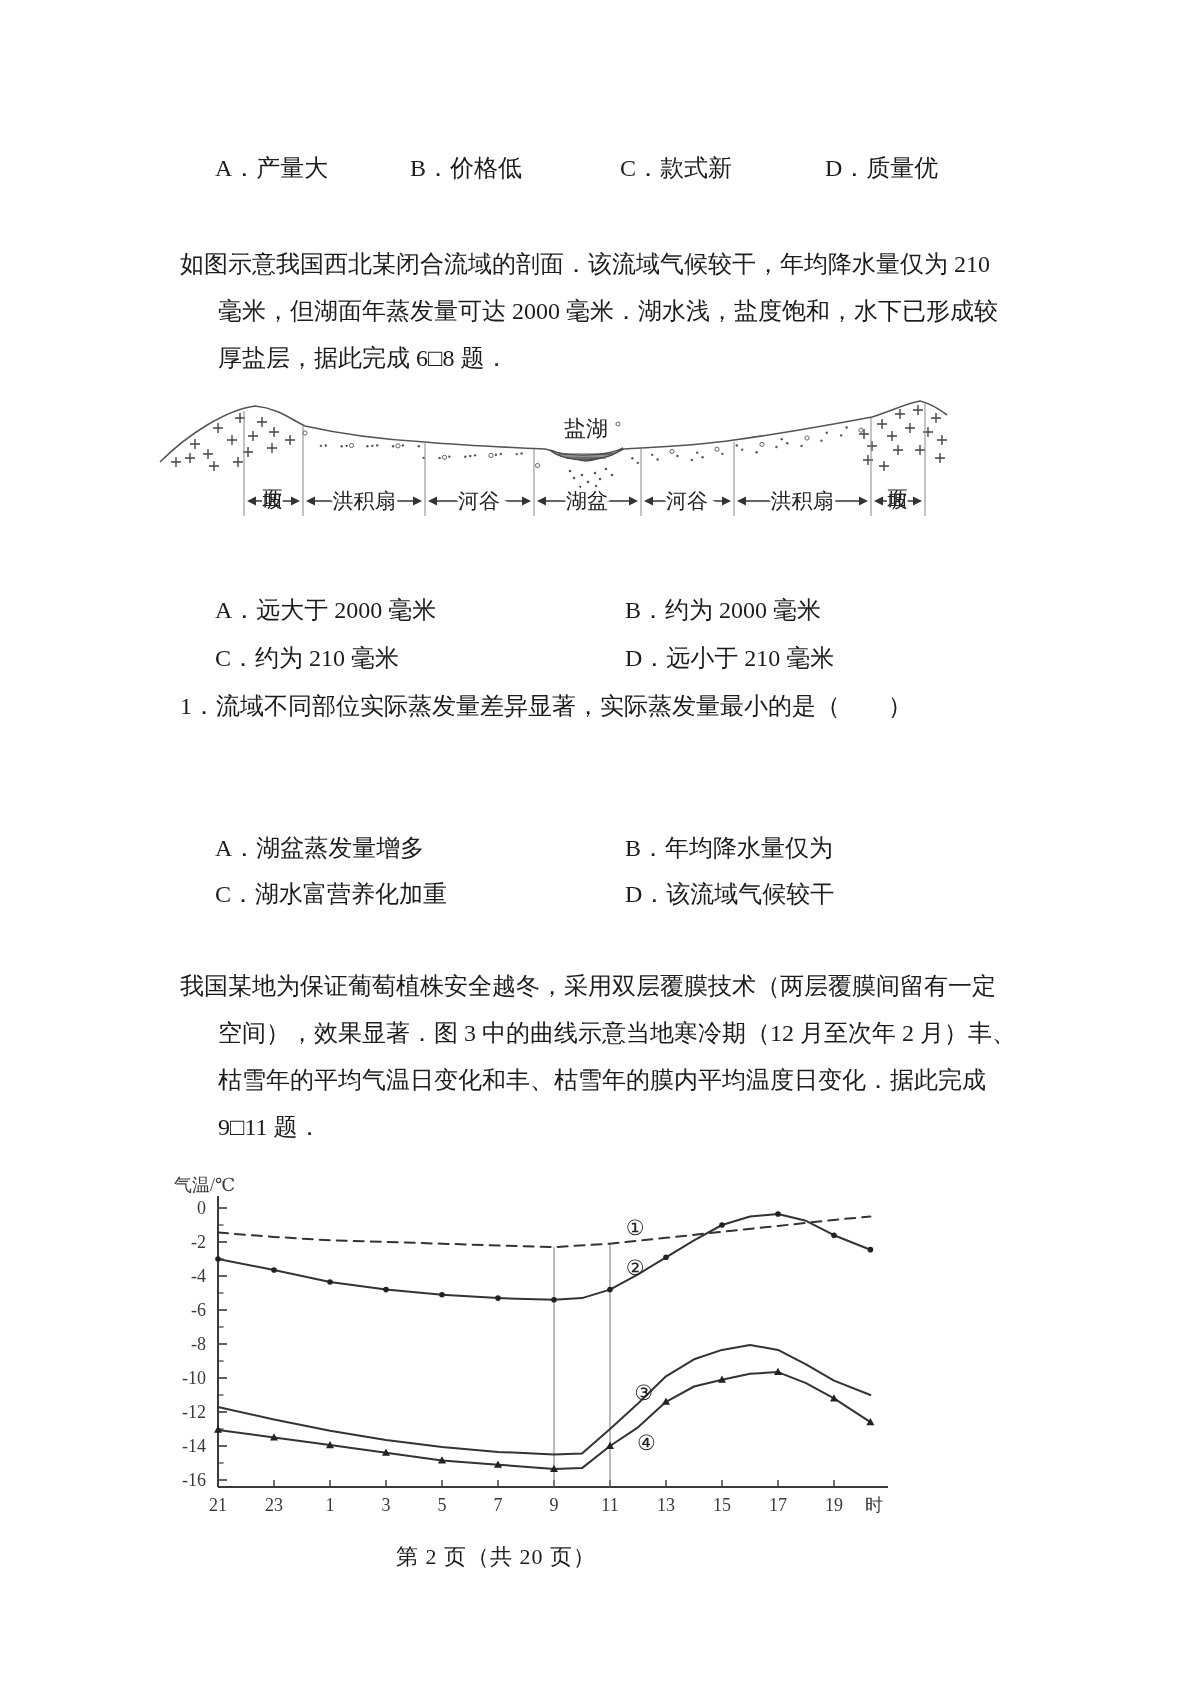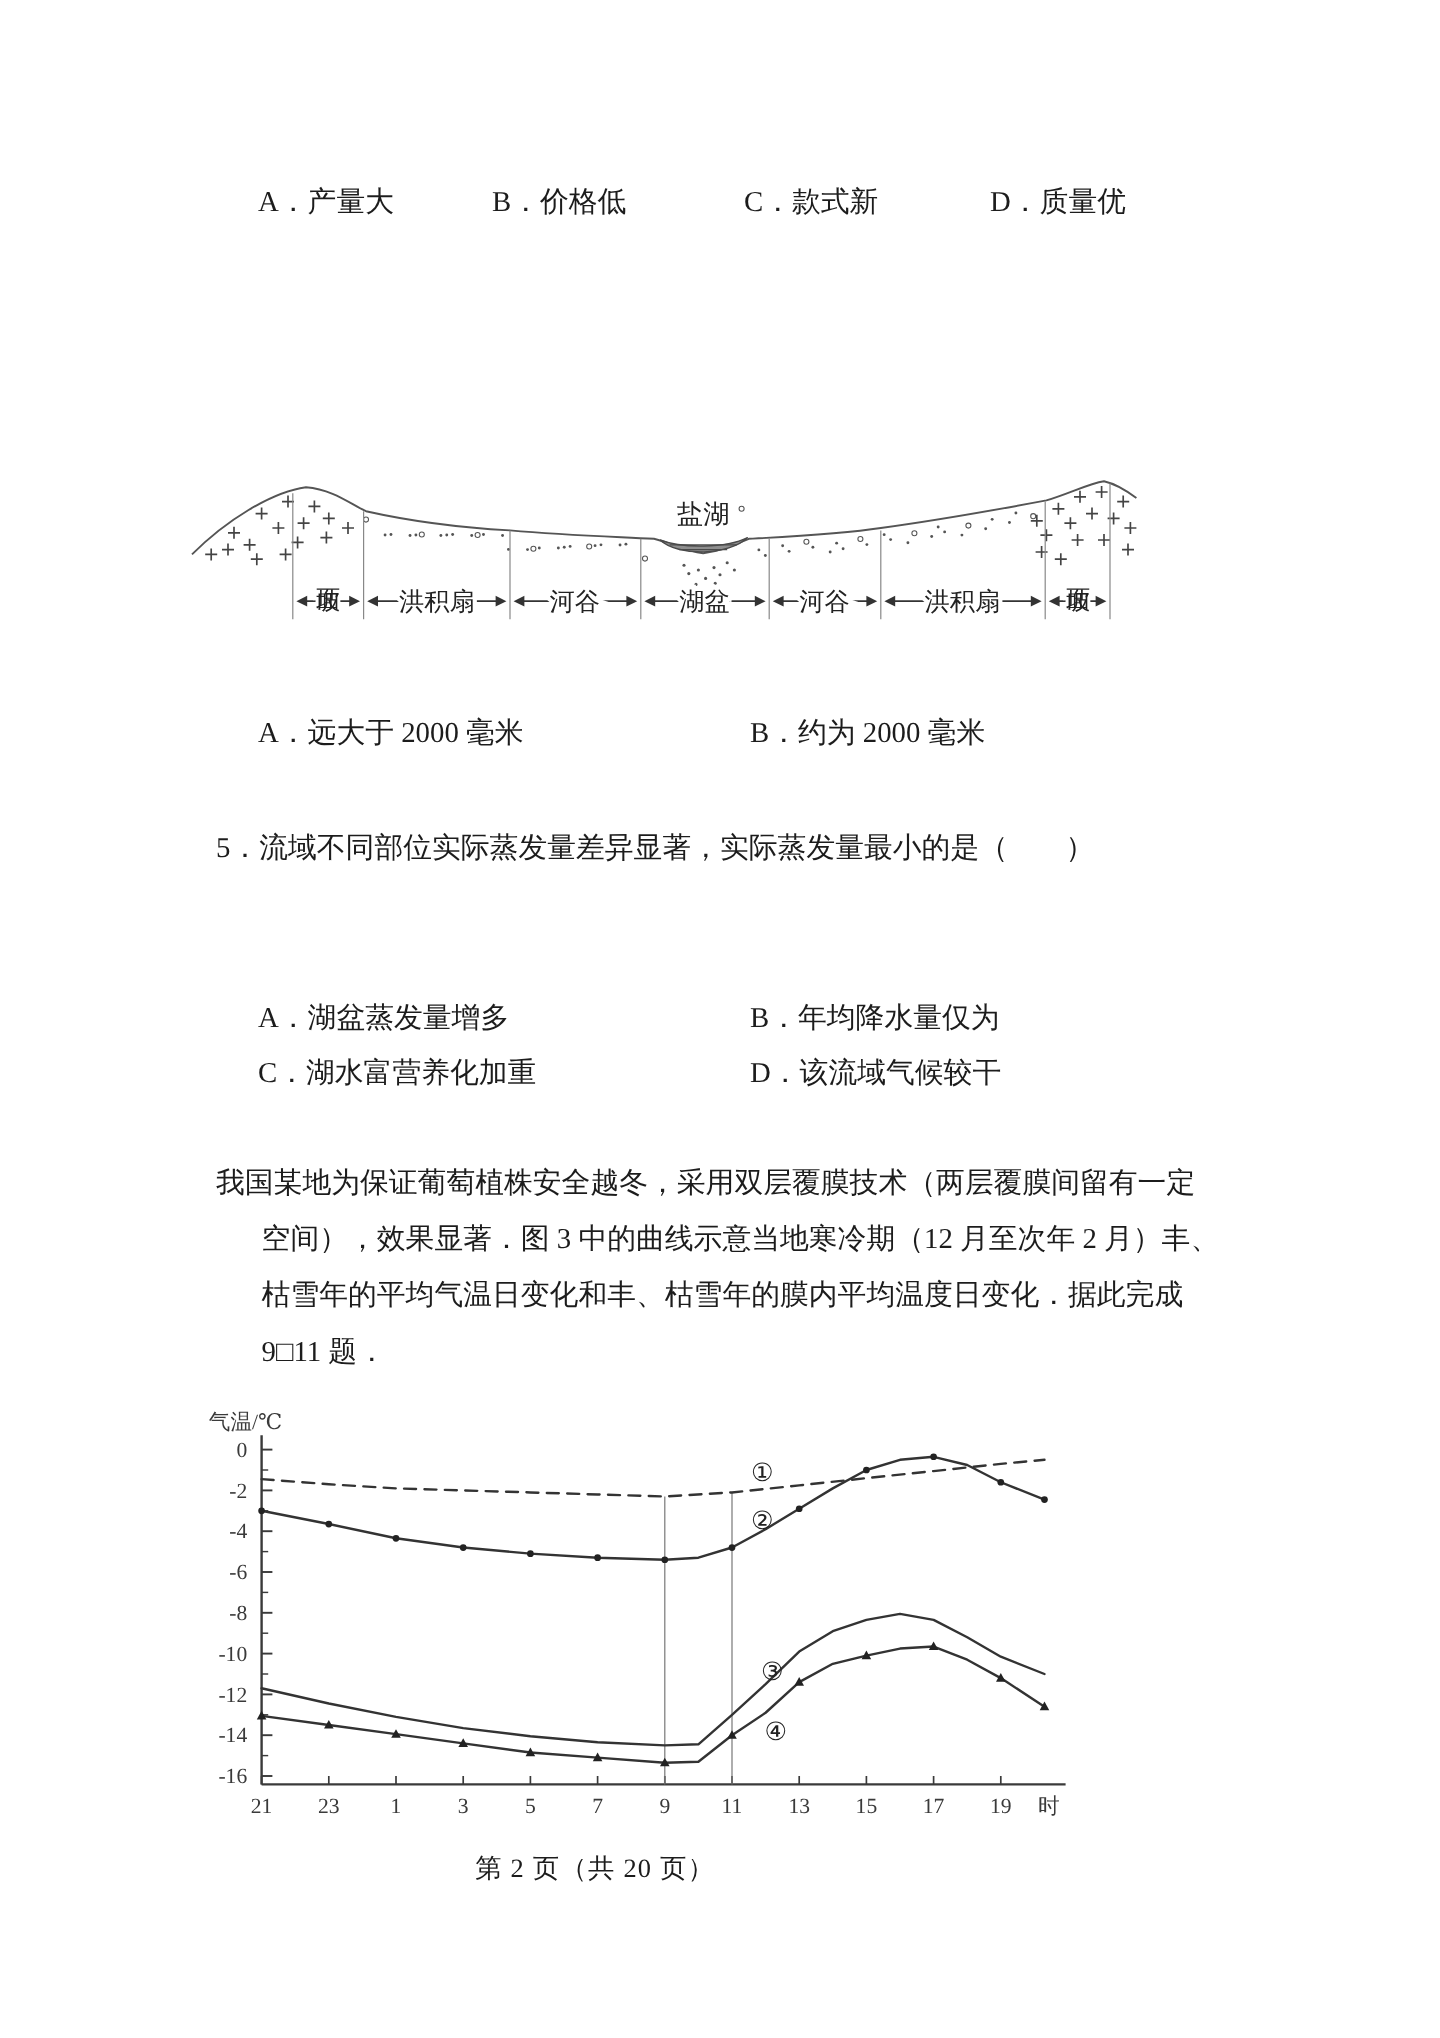--- a/index.html
+++ b/index.html
@@ -24,20 +24,25 @@
 
 <div class="page">
 
   <div class="row" style="top:152px">
     <span class="opt" style="left:215px">A．产量大</span>
     <span class="opt" style="left:410px">B．价格低</span>
     <span class="opt" style="left:620px">C．款式新</span>
     <span class="opt" style="left:825px">D．质量优</span>
   </div>
 
+  <div class="para" style="top:241px">
+    <div class="pline">如图示意我国西北某闭合流域的剖面．该流域气候较干，年均降水量仅为 210</div>
+    <div class="pline indent">毫米，但湖面年蒸发量可达 2000 毫米．湖水浅，盐度饱和，水下已形成较</div>
+    <div class="pline indent">厚盐层，据此完成 6□8 题．</div>
+  </div>
 
   <svg id="basin-svg" style="position:absolute;left:150px;top:378px" width="800" height="152" viewBox="0 0 800 152">
 
     <path d="M 10,84 C 38,56 76,32 105,28 C 128,30 142,42 155,48 C 195,57 240,62 275,64 C 320,68 355,69 395,71 C 408,74 420,81 436,83 C 452,81 462,76 474,71 C 512,69 552,67 584,62 C 628,56 690,45 722,39 C 742,33 757,25 770,23 C 779,25 789,31 797,37" fill="none" stroke="#555" stroke-width="1.6"></path>
 
     <path d="M 400,72 C 418,79 455,79 473,70 C 458,85 415,86 400,72 Z" fill="#8e8e8e" stroke="#4a4a4a" stroke-width="1.2"></path>
     <path d="M 408,76 L 464,76 M 416,80 L 456,80" stroke="#4a4a4a" stroke-width="1" fill="none"></path>
     <text x="436" y="58" font-size="22" text-anchor="middle" fill="#222" stroke="#fff" stroke-width="6" paint-order="stroke">盐湖</text>
 
     <g id="basin-decor">
@@ -143,22 +148,26 @@
       <text x="537" y="130" font-size="21" text-anchor="middle" fill="#222" stroke="#fff" stroke-width="7" paint-order="stroke">河谷</text>
       <text x="652" y="130" font-size="21" text-anchor="middle" fill="#222" stroke="#fff" stroke-width="7" paint-order="stroke">洪积扇</text>
       <text class="vlab" x="748" y="96" font-size="20" fill="#222" stroke="#fff" stroke-width="5" paint-order="stroke">坡面</text>
     </g>
   </svg>
 
   <div class="row" style="top:594px">
     <span class="opt" style="left:215px">A．远大于 2000 毫米</span>
     <span class="opt" style="left:625px">B．约为 2000 毫米</span>
   </div>
-
-  <div class="stem" style="top:690px">5．流域不同部位实际蒸发量差异显著，实际蒸发量最小的是（　　）</div>
+  <div class="row" style="top:642px">
+    <span class="opt" style="left:215px">C．约为 210 毫米</span>
+    <span class="opt" style="left:625px">D．远小于 210 毫米</span>
+  </div>
+
+  <div class="stem" style="top:690px">1．流域不同部位实际蒸发量差异显著，实际蒸发量最小的是（　　）</div>
 
   <div class="row" style="top:832px">
     <span class="opt" style="left:215px">A．湖盆蒸发量增多</span>
     <span class="opt" style="left:625px">B．年均降水量仅为</span>
   </div>
   <div class="row" style="top:878px">
     <span class="opt" style="left:215px">C．湖水富营养化加重</span>
     <span class="opt" style="left:625px">D．该流域气候较干</span>
   </div>
 

